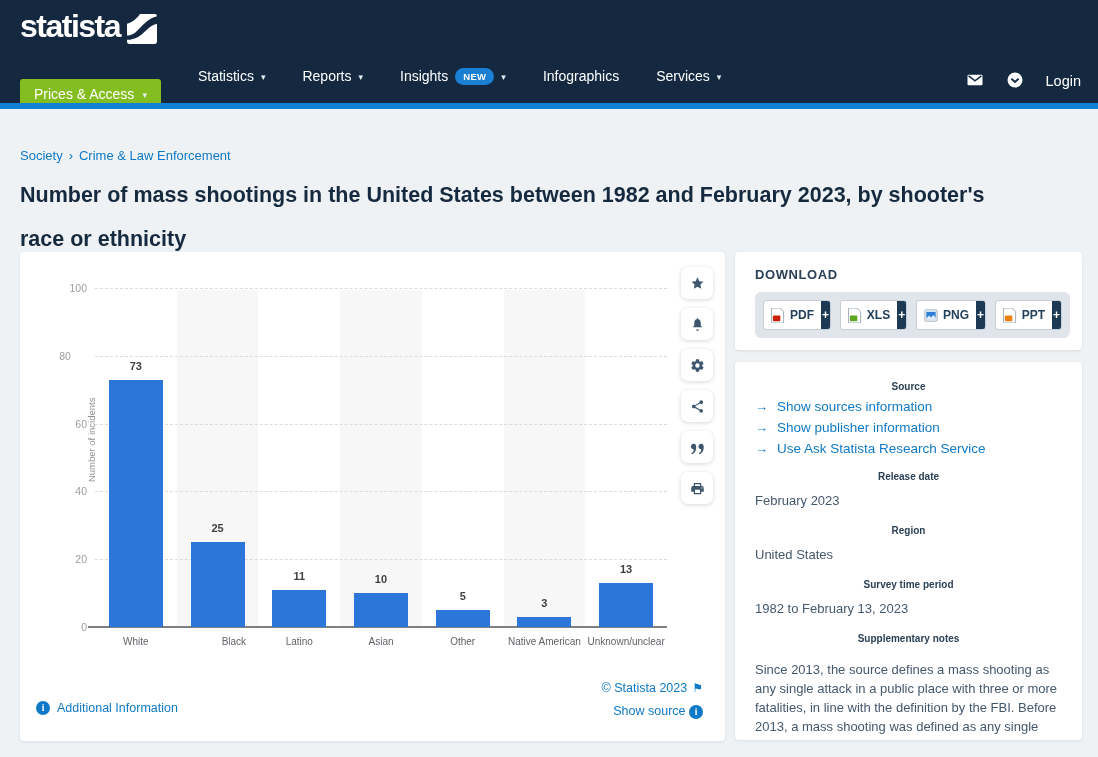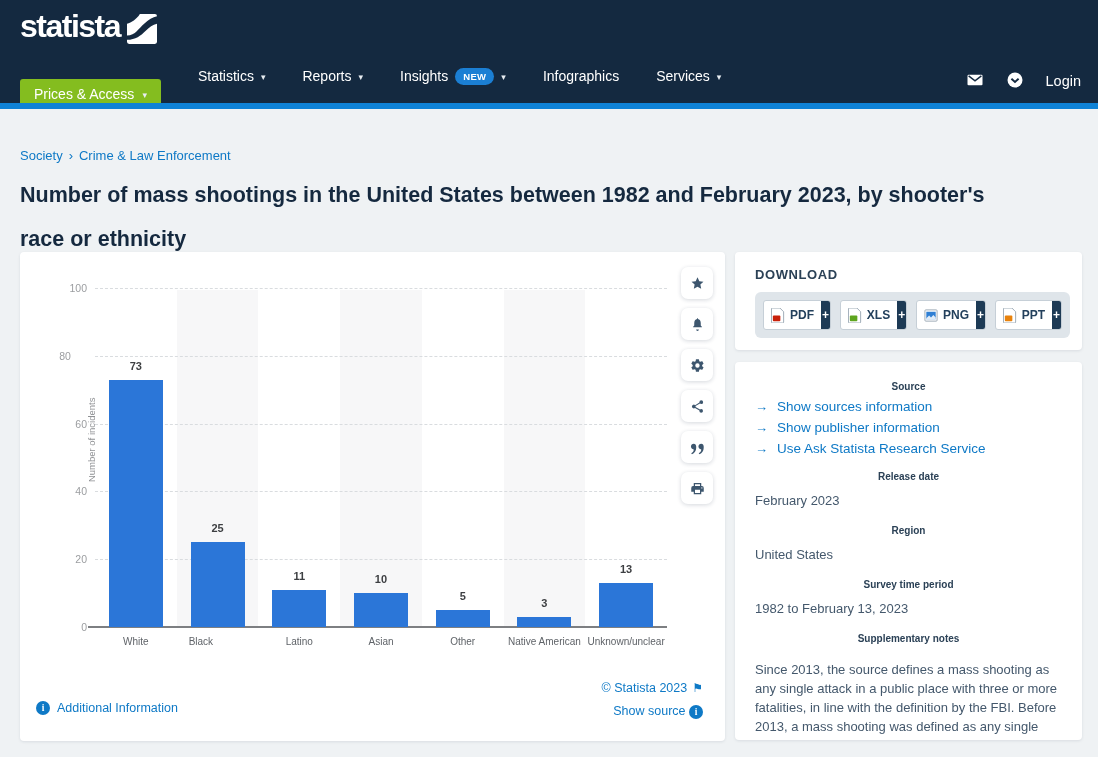--- a/index.html
+++ b/index.html
@@ -146,21 +146,21 @@
       <div class="grid-line" style="top: 67.8px;"></div>
       <div class="y-tick-label" style="left: -52px; top: 61.8px; text-align: center;">80</div>
       <div class="grid-line" style="top: 0px;"></div>
       <div class="y-tick-label" style="left: -52px; top: -6px;">100</div>
       <div class="axis-baseline" style="top: 338px;"></div>
       <div class="bar" style="left: 13.8571px; width: 54px; height: 247.47px; top: 91.53px; background: rgb(43, 118, 216);"></div>
       <div class="bar-value-label" style="left: 0px; width: 81.7143px; top: 71.53px;">73</div>
       <div class="category-label" style="left: 0px; width: 81.7143px; top: 348px;">White</div>
       <div class="bar" style="left: 95.5714px; width: 54px; height: 84.75px; top: 254.25px; background: rgb(43, 118, 216);"></div>
       <div class="bar-value-label" style="left: 81.7143px; width: 81.7143px; top: 234.25px;">25</div>
-      <div class="category-label" style="left: 65px; width: 81.7143px; top: 348px;">Black</div>
+      <div class="category-label" style="left: 98px; width: 81.7143px; top: 348px;">Black</div>
       <div class="bar" style="left: 177.286px; width: 54px; height: 37.29px; top: 301.71px; background: rgb(43, 118, 216);"></div>
       <div class="bar-value-label" style="left: 163.429px; width: 81.7143px; top: 281.71px;">11</div>
       <div class="category-label" style="left: 163.429px; width: 81.7143px; top: 348px;">Latino</div>
       <div class="bar" style="left: 259px; width: 54px; height: 33.9px; top: 305.1px; background: rgb(43, 118, 216);"></div>
       <div class="bar-value-label" style="left: 245.143px; width: 81.7143px; top: 285.1px;">10</div>
       <div class="category-label" style="left: 245.143px; width: 81.7143px; top: 348px;">Asian</div>
       <div class="bar" style="left: 340.714px; width: 54px; height: 16.95px; top: 322.05px; background: rgb(43, 118, 216);"></div>
       <div class="bar-value-label" style="left: 326.857px; width: 81.7143px; top: 302.05px;">5</div>
       <div class="category-label" style="left: 326.857px; width: 81.7143px; top: 348px;">Other</div>
       <div class="bar" style="left: 422.429px; width: 54px; height: 10.17px; top: 328.83px; background: rgb(43, 118, 216);"></div>

